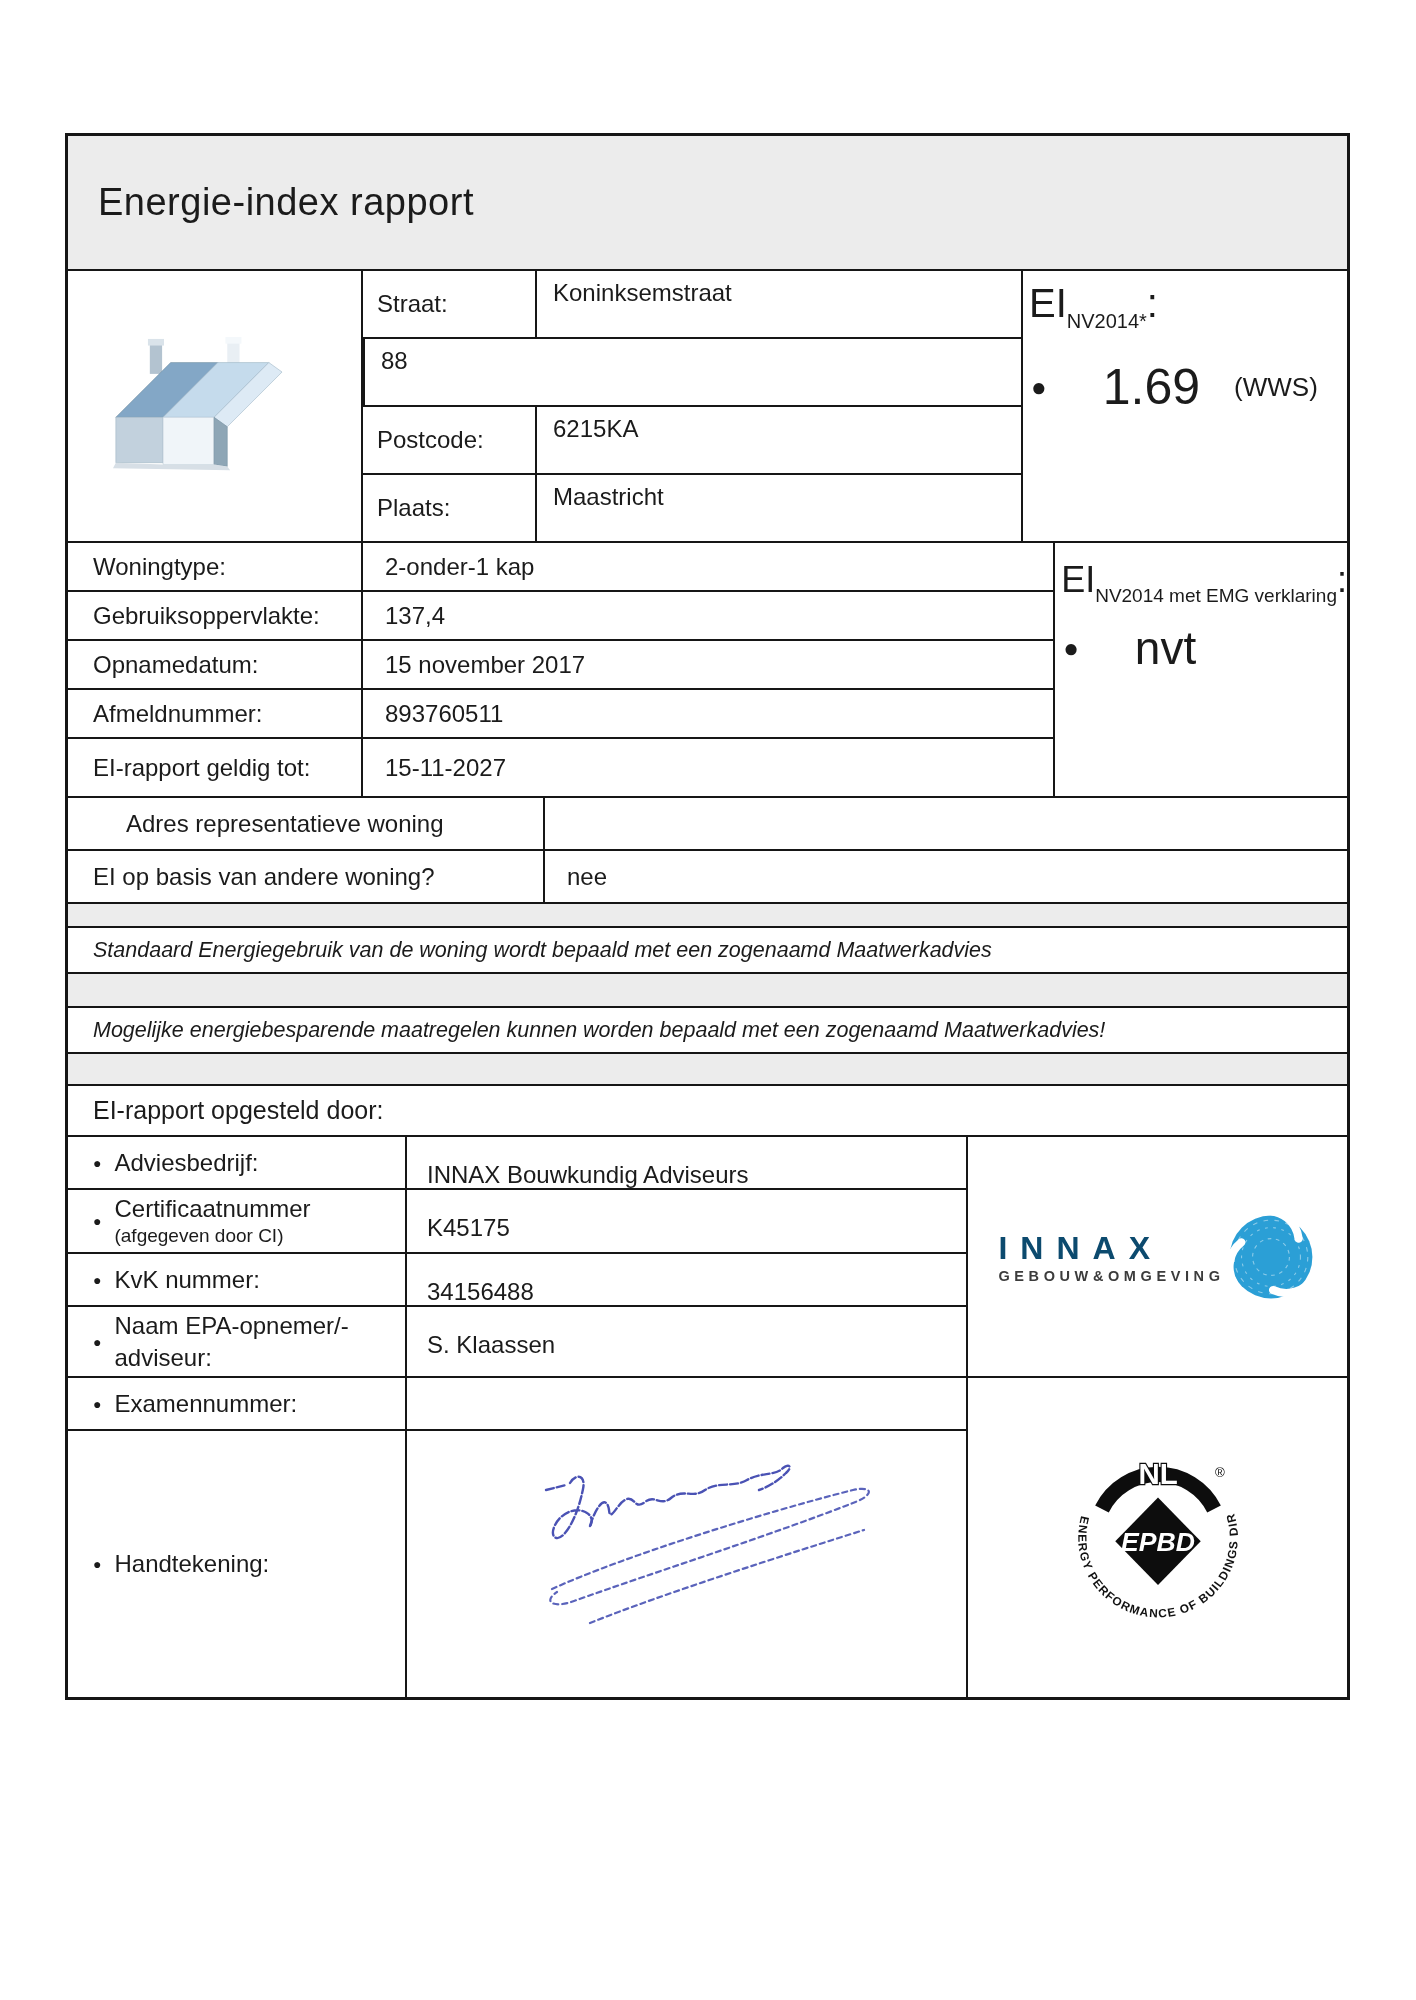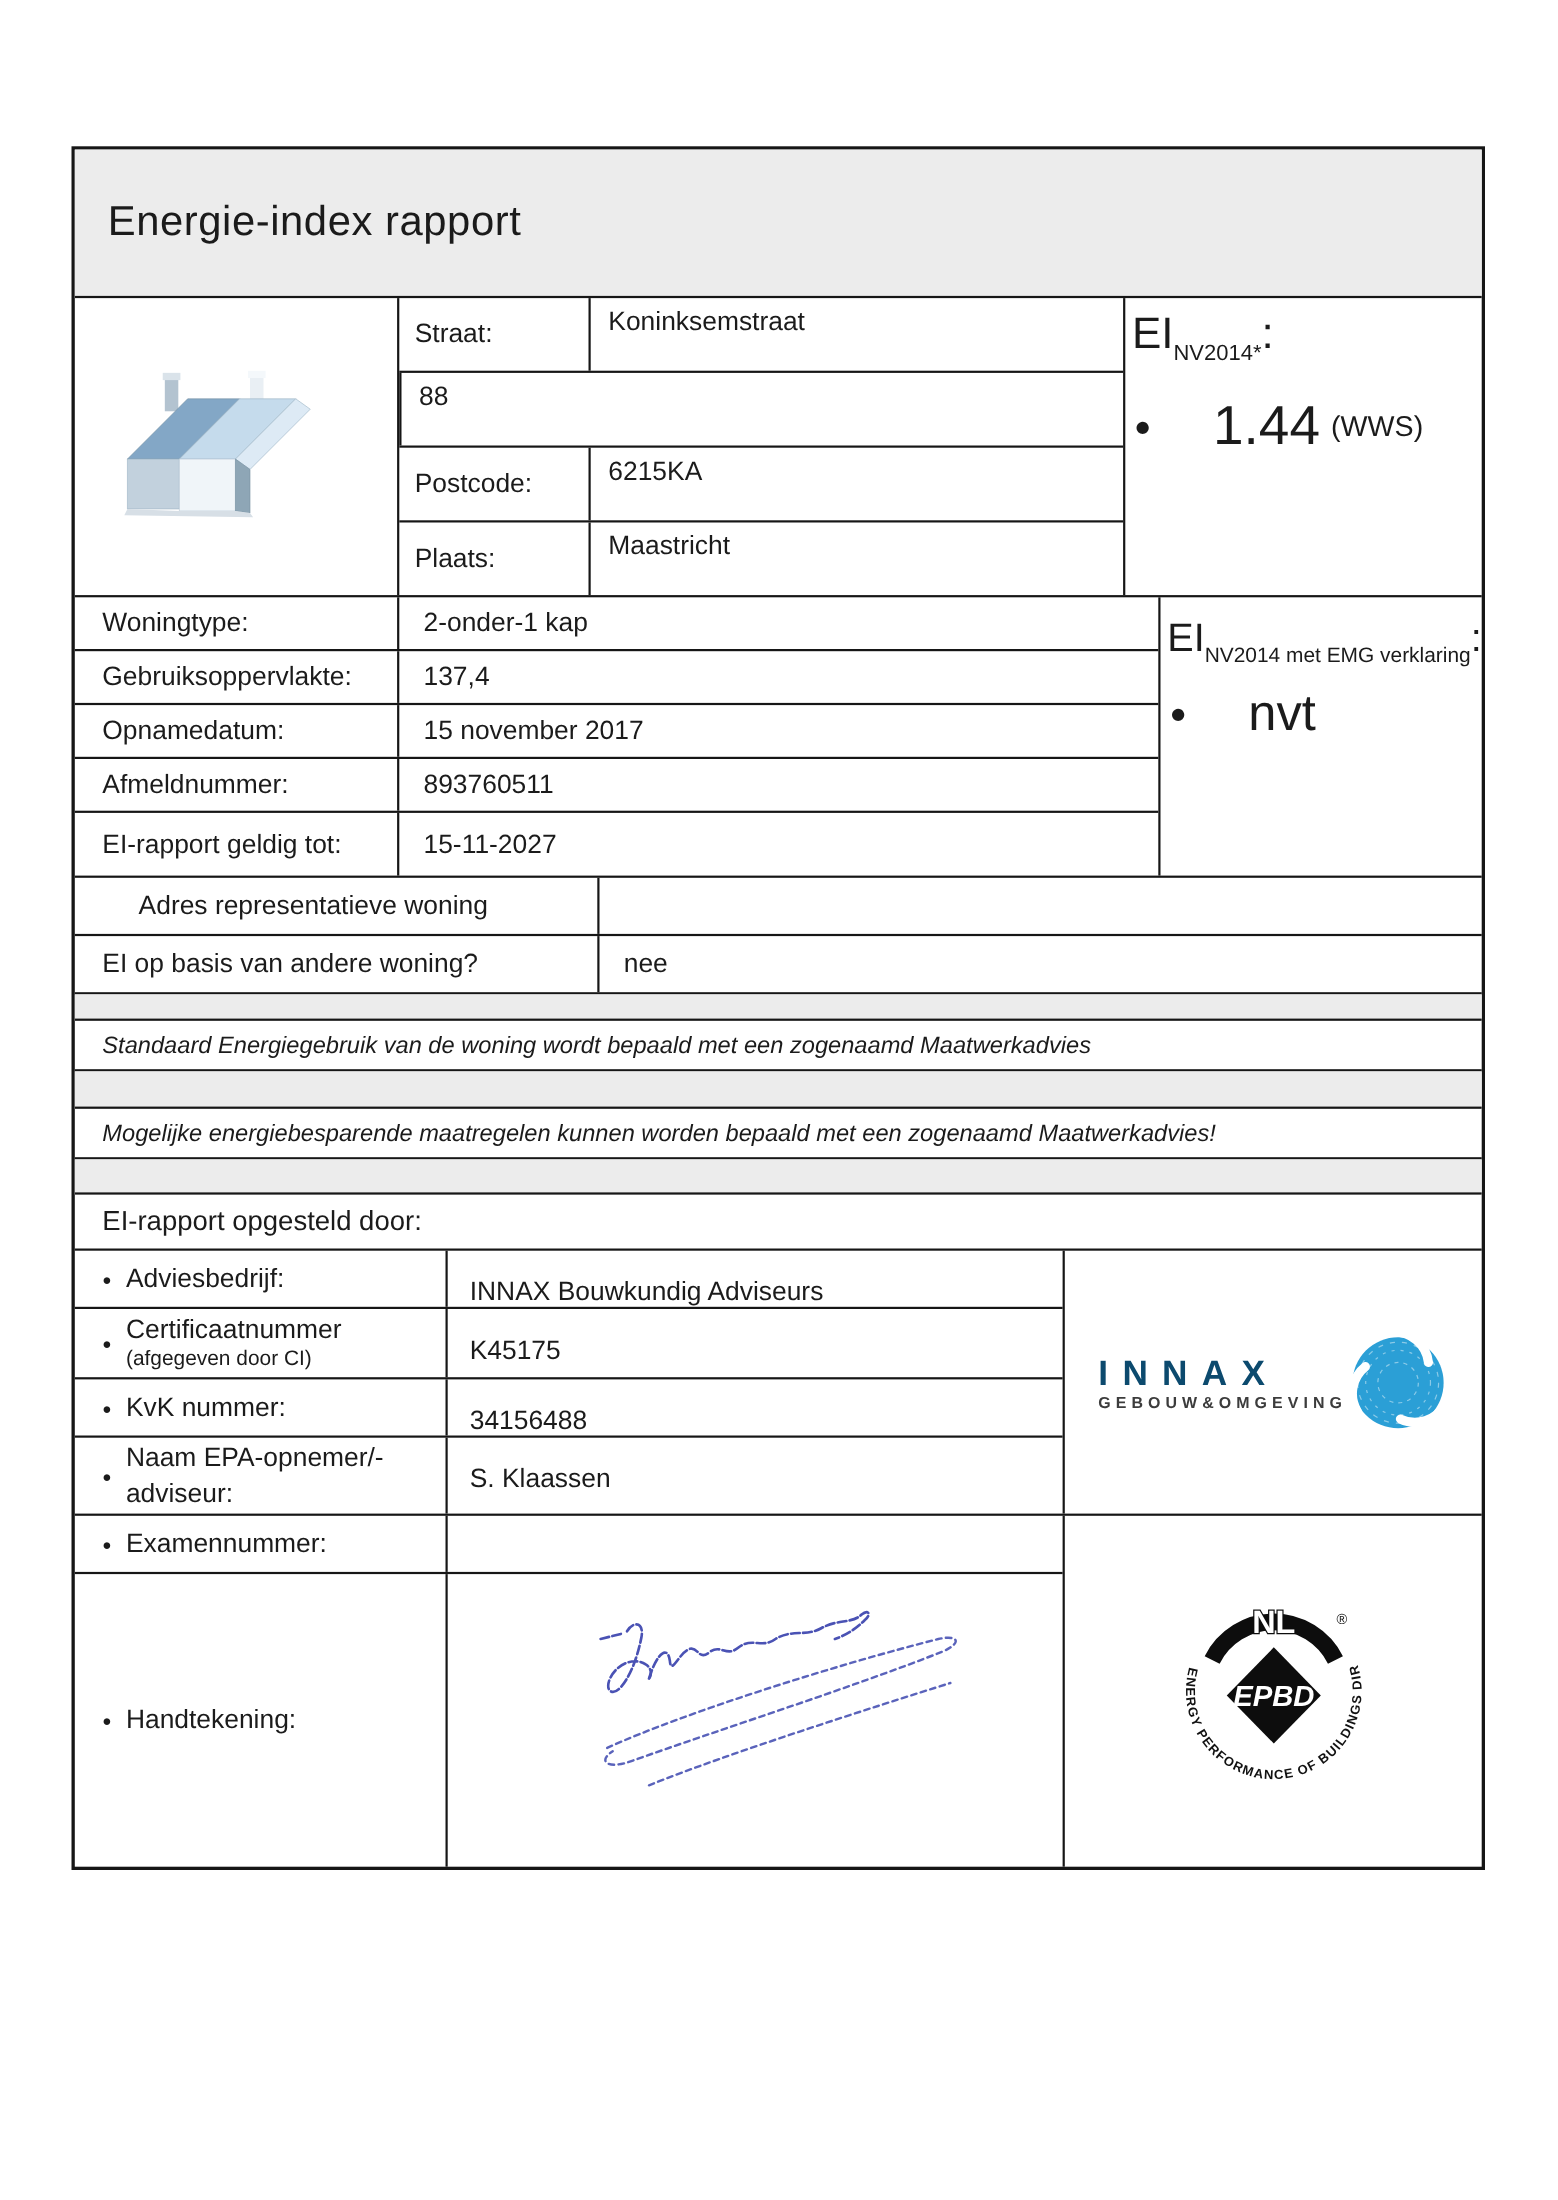--- a/index.html
+++ b/index.html
@@ -28,21 +28,21 @@
   .addr-label { width:172px; display:flex; align-items:center; padding-left:14px; font-size:24px; line-height:1.35; box-sizing:border-box; }
   .addr-label .lines { display:flex; flex-direction:column; }
   .addr-value { flex:1; padding:8px 0 0 16px; font-size:24px; box-sizing:border-box; }
   
   .ei-cell { flex:1; padding:10px 0 0 6px; }
   .ei-head { font-size:40px; white-space:nowrap; }
   .ei-sub { font-size:20px; position:relative; top:11px; }
   .ei-line { display:flex; align-items:center; margin-top:32px; }
   .ei-line .bullet { font-size:26px; margin-left:2px; }
   .ei-line .val { font-size:50px; margin-left:56px; }
-  .ei-line .unit { font-size:26px; margin-left:10px; }
+  .ei-line .unit { font-size:26px; margin-left:34px; }
   .ei-cell2 { flex:1; padding:16px 0 0 6px; }
   .ei-head2 { font-size:36px; white-space:nowrap; }
   .ei-sub2 { font-size:19px; position:relative; top:10px; }
   .ei-line2 { display:flex; align-items:center; margin-top:20px; }
   .ei-line2 .bullet { font-size:26px; margin-left:2px; }
   .ei-line2 .val { font-size:46px; margin-left:56px; }
   
   .sec-b { height:255px; }
   .fields-col { width:1139px; display:flex; flex-direction:column; }
   .field-row { display:flex; border-bottom:2px solid #161616; box-sizing:border-box; height:49px; }
@@ -123,21 +123,21 @@
       </div>
       <div class="addr-row">
         <div class="addr-label">Plaats:</div>
         <div class="addr-value bl">Maastricht</div>
       </div>
     </div>
     <div class="ei-cell bl">
       <div class="ei-head"><span>EI</span><span class="ei-sub">NV2014*</span><span>:</span></div>
       <div class="ei-line">
         <span class="bullet">●</span>
-        <span class="val">1.44</span>
+        <span class="val">1.69</span>
         <span class="unit">(WWS)</span>
       </div>
     </div>
   </div>
 
   <div class="row sec-b">
     <div class="fields-col">
       <div class="field-row">
         <div class="field-label">Woningtype:</div>
         <div class="field-value bl">2-onder-1 kap</div>

